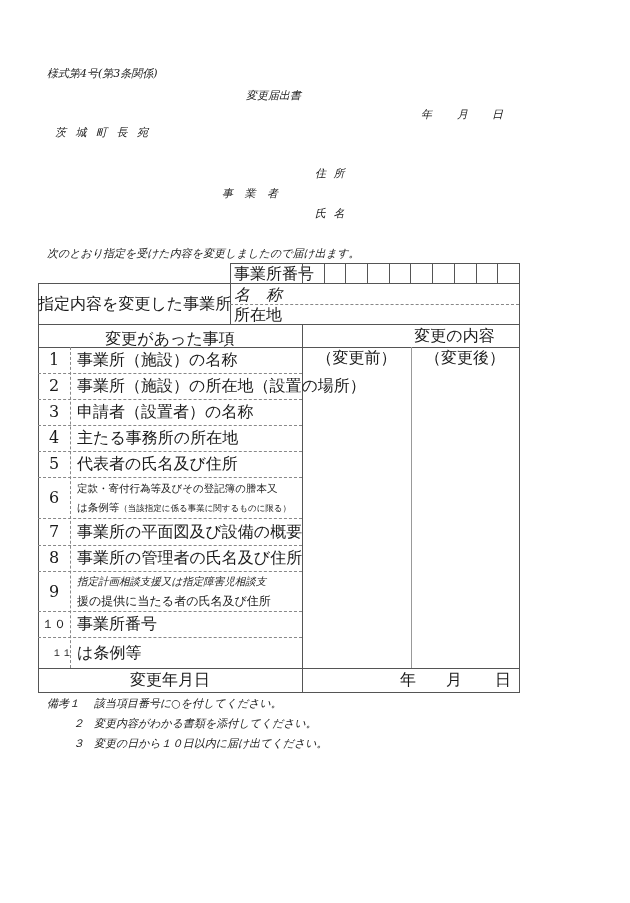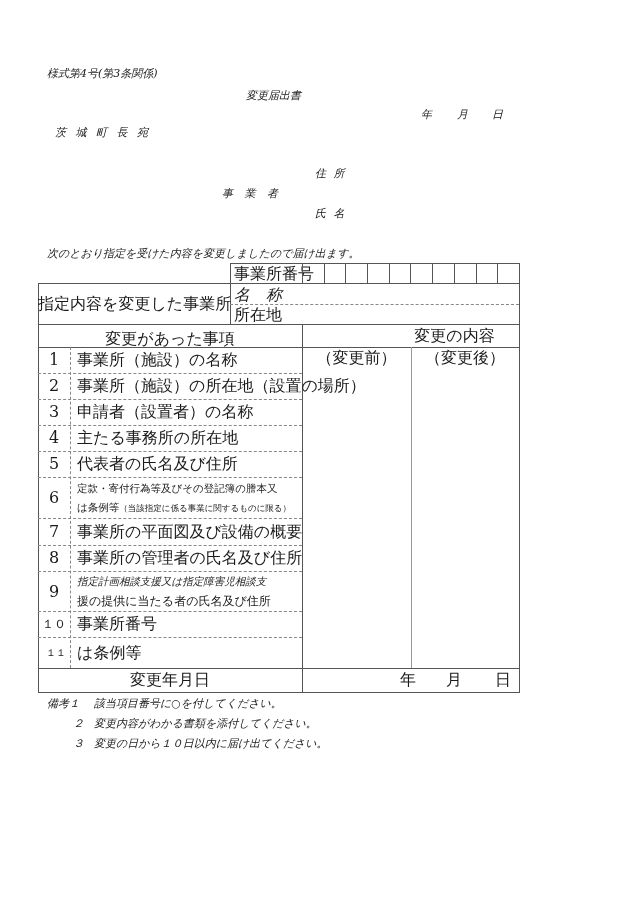--- a/index.html
+++ b/index.html
@@ -149,21 +149,21 @@
   </div>
   <div class="dash-h" style="left:38px; top:611px; width:264px;"></div>
 
   <div>
     <div class="cell-text center" style="left:38px; width:32px; top:617px; font-size:12px;">１０</div>
     <div class="cell-text" style="left:77px; top:617px;">事業所番号</div>
   </div>
   <div class="dash-h" style="left:38px; top:637px; width:264px;"></div>
 
   <div>
-    <div class="cell-text center" style="left:40px; width:32px; top:646px; font-size:10px;">１１</div>
+    <div class="cell-text center" style="left:46px; width:32px; top:646px; font-size:10px;">１１</div>
     <div class="cell-text" style="left:77px; top:646px;">は条例等</div>
   </div>
 
   <div class="line h" style="left:38px; top:668px; width:482px;"></div>
   <div class="cell-text center" style="left:38px; width:264px; top:673px;">変更年月日</div>
   <div>
     <span class="cell-text" style="left:400px; top:673px;">年</span>
     <span class="cell-text" style="left:446px; top:673px;">月</span>
     <span class="cell-text" style="left:495px; top:673px;">日</span>
   </div>

